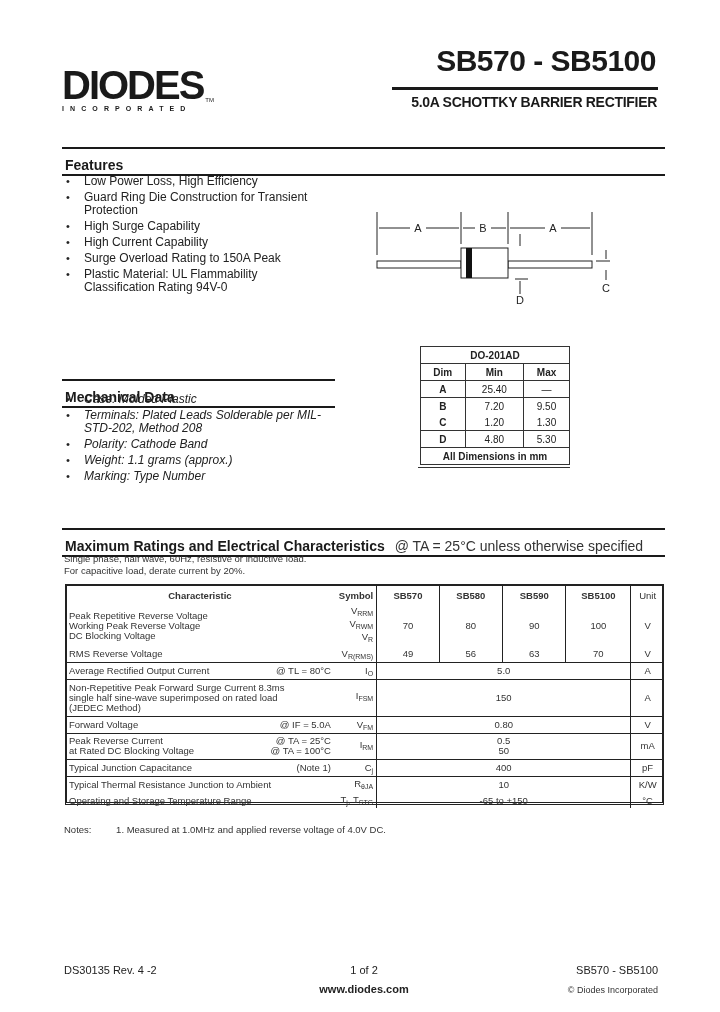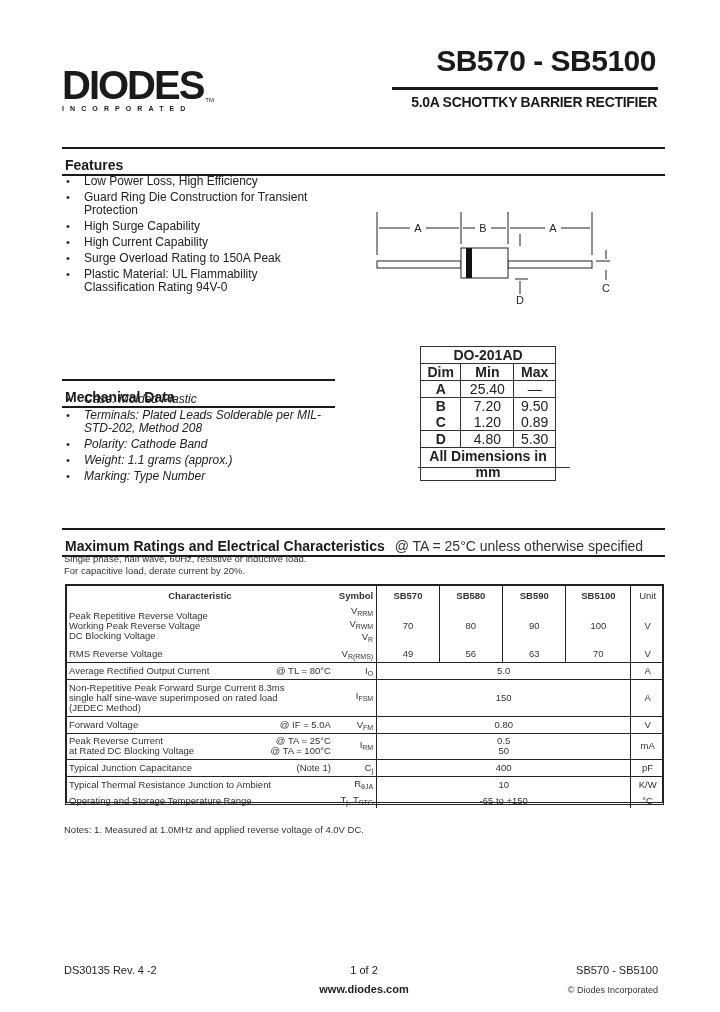--- a/index.html
+++ b/index.html
@@ -17,21 +17,21 @@
   .subtitle { right:63px; top:94px; font-size:14px; font-weight:bold; letter-spacing:-0.3px; }
 
   
   .sec-head { border-top:2px solid #1a1a1a; border-bottom:2px solid #1a1a1a; font-weight:bold; font-size:14px; padding:8px 0 1px 3px; line-height:16px; }
 
   ul.bullets { list-style:none; margin:0; padding:0; font-size:12px; line-height:12.6px; }
   ul.bullets li { position:relative; padding-left:20px; margin-bottom:3.5px; color:#222; }
   ul.bullets li::before { content:"\2022"; position:absolute; left:2px; top:0; font-size:11px; }
 
   
-  .pkg { left:420px; top:346px; width:136px; border-collapse:collapse; font-size:14px; color:#222; }
+  .pkg { left:420px; top:346px; width:150px; border-collapse:collapse; font-size:10px; color:#222; }
   .pkg td { border:1px solid #333; text-align:center; height:16px; padding:0; }
   .pkg .hd td { font-weight:bold; }
 
   
   .mt { left:66px; top:585px; width:598px; border-collapse:collapse; font-size:9.5px; color:#333; }
   .mt td { padding:1px 3px; vertical-align:middle; }
   .mt .cell-c { text-align:center; }
   .mt .cell-r { text-align:right; }
   .mt .bl { border-left:1px solid #222; }
   .mt .bt td { border-top:1px solid #222; }
@@ -108,21 +108,21 @@
     <td>—</td>
   </tr>
   <tr>
     <td style="font-weight:bold;border-bottom:none">B</td>
     <td style="border-bottom:none">7.20</td>
     <td style="border-bottom:none">9.50</td>
   </tr>
   <tr>
     <td style="font-weight:bold;border-top:none">C</td>
     <td style="border-top:none">1.20</td>
-    <td style="border-top:none">0.89</td>
+    <td style="border-top:none">1.30</td>
   </tr>
   <tr>
     <td style="font-weight:bold">D</td>
     <td>4.80</td>
     <td>5.30</td>
   </tr>
   <tr class="hd">
         <td colspan="3">All Dimensions in mm</td>
       </tr>
 </tbody>
@@ -252,20 +252,20 @@
     <td colspan="2">Operating and Storage Temperature Range</td>
     <td class="cell-r" style="white-space:nowrap"><span>T</span><sub class="s">j</sub><span>, T</span><sub class="s">STG</sub></td>
     <td colspan="4" class="cell-c bl">-65 to +150</td>
     <td class="cell-c bl">°C</td>
   </tr>
 </tbody>
   </table>
 
 <div class="abs notes">
   <span>Notes:</span>
-  <span style="">1.  Measured at 1.0MHz and applied reverse voltage of 4.0V DC.</span>
+  <span style="margin-left:22px;">1.  Measured at 1.0MHz and applied reverse voltage of 4.0V DC.</span>
 </div>
 
 <div class="abs foot" style="left:64px; top:964px;">DS30135 Rev. 4 -2</div>
 <div class="abs foot" style="left:0; width:720px; top:964px; text-align:center; padding-left:4px;">1 of 2</div>
 <div class="abs foot" style="left:0; width:720px; top:983px; text-align:center; font-weight:bold; padding-left:4px;">www.diodes.com</div>
 <div class="abs foot" style="right:62px; top:964px;">SB570 - SB5100</div>
 <div class="abs" style="right:62px; top:985px; font-size:9px; color:#333;">© Diodes Incorporated</div>
 
 </body></html>

